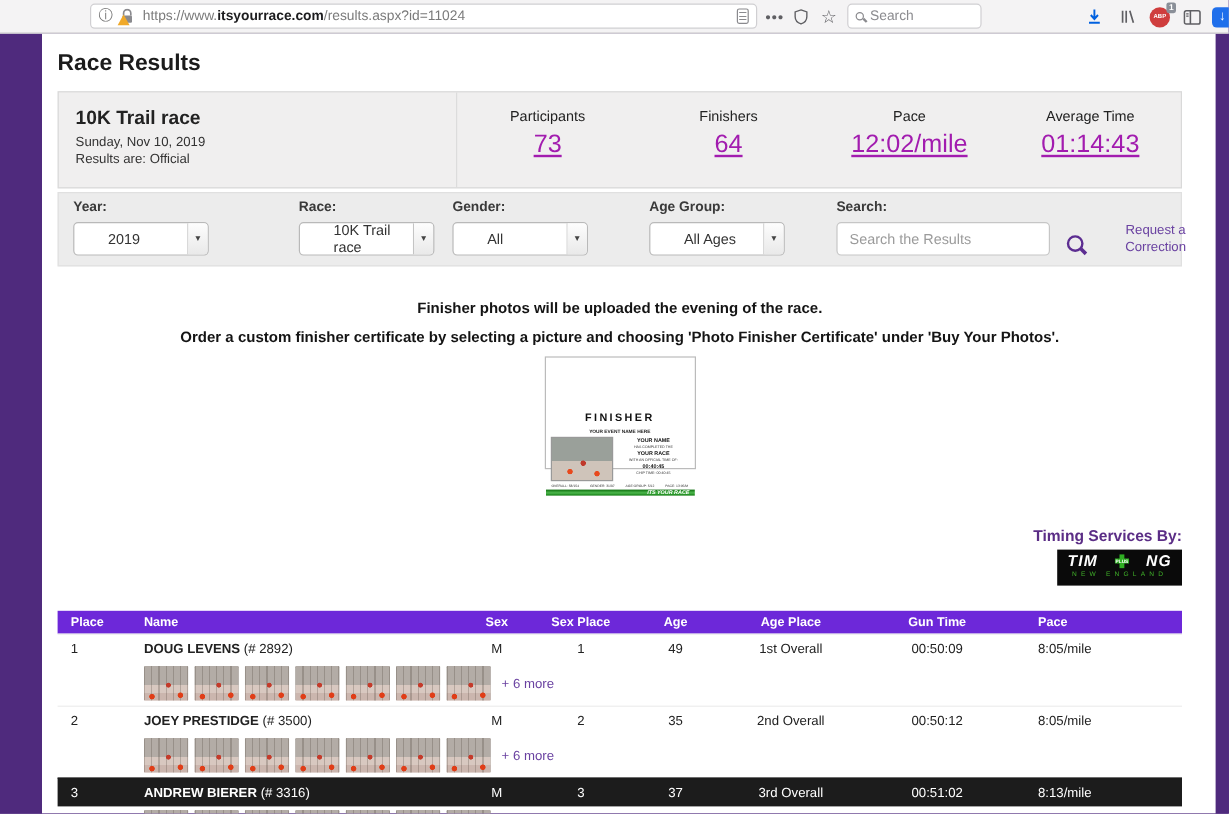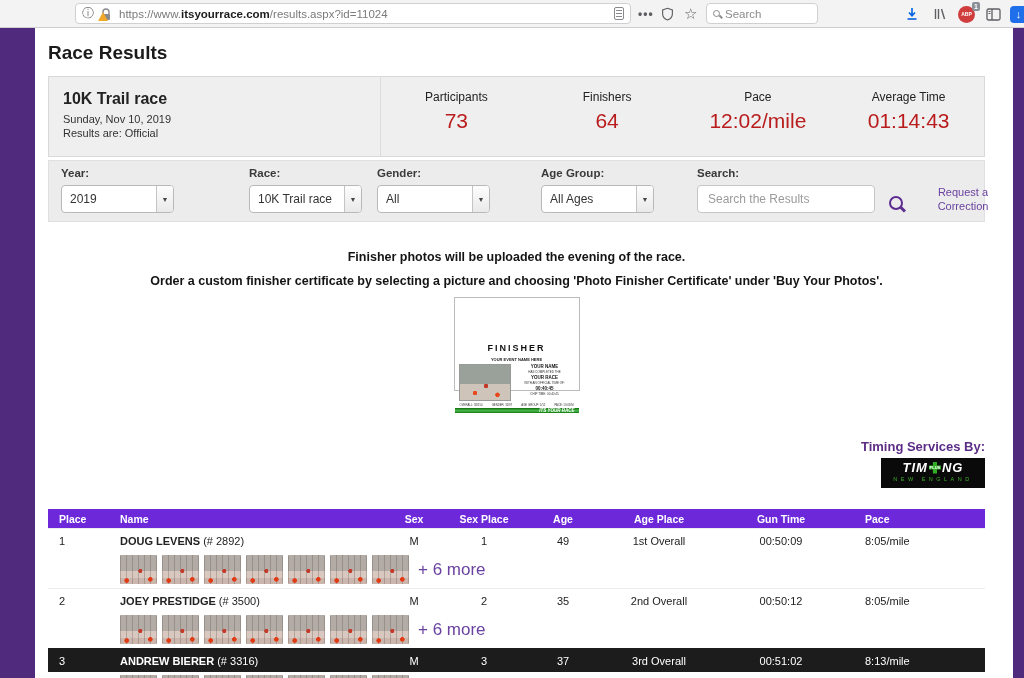--- a/index.html
+++ b/index.html
@@ -32,27 +32,27 @@
   .site { height:650px; background:#4f2a7d; }
   .content { margin:0 11px 0 35px; height:650px; background:#fff; padding:0 28px 0 13px; }
   h1.page-title { font-size:19px; color:#1b1b1b; padding:14px 0 12px 0; font-weight:bold; }
 
   .summary-box { border:1px solid #d9d9d9; background:#f0efef; display:flex; height:81px; }
   .sum-left { width:332px; border-right:1px solid #dcdcdc; padding:13px 0 0 14px; }
   .sum-title { font-size:16px; font-weight:bold; color:#222; }
   .sum-sub { font-size:11px; color:#333; margin-top:4px; line-height:14px; }
   .sum-stat { flex:1; text-align:center; padding-top:13px; }
   .stat-label { font-size:12px; color:#222; }
-  .stat-value { font-size:21px; color:#b91c1c; margin-top:5px; }
+  .stat-value { font-size:21px; color:#a21caf; margin-top:5px;text-decoration:underline; }
 
   .filter-bar { margin-top:3px; background:#ececec; border:1px solid #e0e0e0; height:62px; position:relative; }
   .fgroup { position:absolute; top:6px; }
   .flabel { font-size:11.5px; font-weight:bold; color:#3a3a3a; margin-bottom:6px; display:block; }
   .select { width:113px; height:28px; background:#fff; border:1px solid #b9b9b9; border-radius:4px; display:flex; align-items:center; font-size:12px; color:#333; }
-  .select .sel-txt { flex:1; padding-left:8px; }
+  .select .sel-txt { flex:1; padding-left:28px; }
   .sel-btn { width:17px; height:26px; border-left:1px solid #c4c4c4; background:linear-gradient(#fdfdfd,#e9e9e9); display:flex; align-items:center; justify-content:center; font-size:7px; color:#444; border-radius:0 3px 3px 0; }
   .f-year { left:12px; } .f-race { left:200px; } .f-gender { left:328px; } .f-age { left:492px; } .f-search { left:648px; }
   .search-input { width:178px; height:28px; border:1px solid #c6c6c6; border-radius:4px; font-size:12px; padding:0 10px; color:#333; font-family:"Liberation Sans",sans-serif; }
   .search-input::placeholder { color:#9b9b9b; }
   .mag-btn { position:absolute; left:840px; top:35px; width:14px; height:14px; border:2px solid #5c2d91; border-radius:50%; background:transparent; }
   .mag-btn::after { content:""; position:absolute; width:6px; height:2.5px; background:#5c2d91; transform:rotate(45deg); right:-5px; bottom:-2px; }
   .correction { position:absolute; left:878px; top:24px; width:72px; text-align:center; font-size:11px; color:#6a42a1; line-height:14px; cursor:pointer; }
 
   .notice1 { text-align:center; font-size:12.5px; font-weight:bold; color:#141414; margin-top:28px; }
   .notice2 { text-align:center; font-size:12.5px; font-weight:bold; color:#141414; margin-top:10px; }
@@ -74,21 +74,21 @@
   .ct-s { font-size:3px; color:#333; margin:1px 0; }
   .cert-stats { display:flex; justify-content:space-between; padding:2px 5px 1px 5px; }
   .cert-stats span { font-size:2.8px; color:#333; }
   .cert-foot { margin-top:auto; height:10px; background:linear-gradient(#0d6e0d,#4db84d 55%,#0f7a0f); display:flex; align-items:center; justify-content:flex-end; padding-right:4px; }
   .cert-brand { color:#fff; font-size:4.5px; font-weight:bold; font-style:italic; }
 
   
   .timing-wrap { text-align:right; margin-top:14px; }
   .timing-label { font-size:13px; font-weight:bold; color:#5b2d86;margin-top:48px; }
   .tlogo { display:inline-block; width:104px; height:30px; background:#0a0a0a; margin-top:4px; padding-top:2px; }
-  .tlogo-row { display:flex; align-items:center; justify-content:center; gap:1px; }
+  .tlogo-row { display:flex; align-items:center; justify-content:center; gap:14px; }
   .tlogo-txt { color:#fff; font-style:italic; font-weight:bold; font-size:13px; letter-spacing:1px; }
   .tlogo-plus { width:12px; height:12px; background:#2fae23; color:#fff; font-size:4px; font-weight:bold; display:flex; align-items:center; justify-content:center; clip-path:polygon(33% 0,67% 0,67% 33%,100% 33%,100% 67%,67% 67%,67% 100%,33% 100%,33% 67%,0 67%,0 33%,33% 33%); }
   .tlogo-sub { color:#3fae29; font-size:5.5px; letter-spacing:3.5px; text-align:center; margin-top:1px; }
 
   
   .rtable { margin-top:21px; }
   .rgrid { display:grid; grid-template-columns:72px 270px 48px 92px 66px 126px 118px 1fr; align-items:center; }
   .rheader { background:#6d28d9; color:#fff; height:19px; font-size:10.5px; font-weight:bold; }
   .rheader > div:nth-child(1){ padding-left:11px; }
   .rheader > div:nth-child(n+3){ text-align:center; }
@@ -100,21 +100,21 @@
   .row-main .rname { font-weight:bold; }
   .row-main .rbib { font-weight:normal;margin-top:12px; }
   .row-main.highlight { background:#1c1c1c; color:#fff; border-top:1px solid #1c1c1c; }
   .photo-row { display:flex; align-items:center; padding:3px 0 4px 72px; height:36px; }
   .thumb { width:37px; height:29px; margin-right:5px; border-radius:1px; flex:none; background:
       radial-gradient(circle at 18% 88%, #e03d17 0 2px, transparent 2.6px),
       radial-gradient(circle at 82% 84%, #e03d17 0 2px, transparent 2.6px),
       radial-gradient(circle at 55% 55%, #c43a2a 0 1.8px, transparent 2.3px),
       repeating-linear-gradient(90deg, rgba(70,60,50,.25) 0 1px, transparent 1px 6px),
       linear-gradient(#b3aca6 0 55%, #d8c8c0 55% 78%, #cbb6ae 78% 100%); }
-  .more-link { font-size:17px; color:#6a42a1; margin-left:4px; white-space:nowrap; cursor:pointer; }
+  .more-link { font-size:11px; color:#6a42a1; margin-left:4px; white-space:nowrap; cursor:pointer; }
 </style>
 </head>
 <body>
 
 <div class="browser-bar">
   <div class="url-box">
     <span class="info-icon">ⓘ</span>
     <span class="lock-wrap">
       <svg width="12" height="13" viewBox="0 0 12 13">
           <path d="M3 6 V4 a3 3 0 0 1 6 0 V6" fill="none" stroke="#8a8a8e" stroke-width="1.4"></path>

